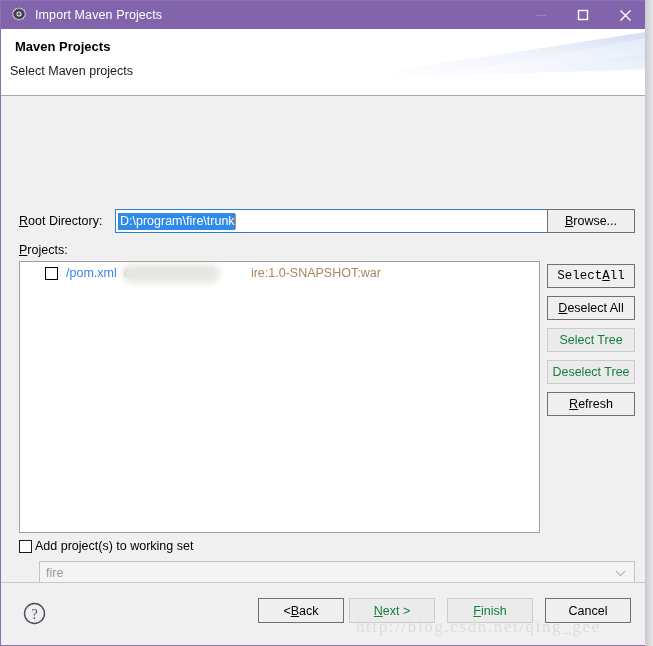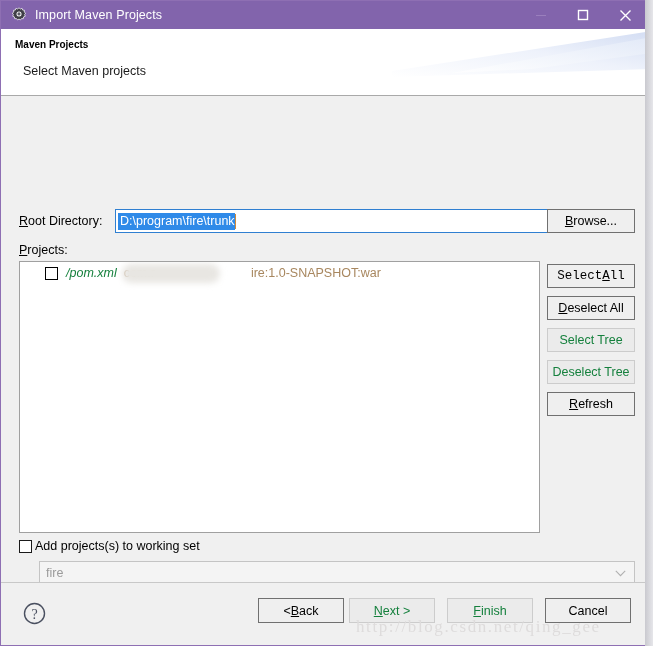--- a/index.html
+++ b/index.html
@@ -85,27 +85,27 @@
   }
   .header-banner {
     position: absolute;
     right: 0; top: 0;
     width: 260px; height: 66px;
     pointer-events: none;
   }
   .header-title {
     position: absolute;
     left: 14px; top: 10px;
-    font-size: 10px;
+    font-size: 13px;
     font-weight: bold;
     color: #000000;
   }
   .header-sub {
     position: absolute;
-    left: 22px; top: 35px;
+    left: 9px; top: 35px;
     font-size: 12.5px;
     color: #1a1a1a;
   }
 
   
   .body-area {
     position: relative;
     flex: 1 1 auto;
     background: #f0f0f0;
   }
@@ -199,21 +199,21 @@
     background: #ffffff;
     border: 1px solid #000000;
     flex: 0 0 auto;
   }
   .row-text {
     margin-left: 8px;
     font-size: 12.5px;
     white-space: nowrap;
     position: relative;
   }
-  .row-path { color: #15803d; font-style: italic; }
+  .row-path { color: #3b82f6; }
   .row-gav  { color: #a8875f; }
   .blur-blob {
     position: absolute;
     left: 56px; top: -2px;
     width: 98px; height: 19px;
     background: #e8e6e2;
     border-radius: 10px;
     filter: blur(3px);
   }
 
@@ -391,21 +391,21 @@
     <button class="btn btn-side b-deseltree disabled">
         <span>Deselect Tree</span>
       </button>
 
     <button class="btn btn-side b-refresh">
         <span class="mn">R</span>
         <span>efresh</span>
       </button>
 
     <span class="ws-check"></span>
-    <div class="lbl ws-label">Add projects(s) to working set</div>
+    <div class="lbl ws-label">Add project(s) to working set</div>
 
     <div class="combo-ws">
       <span class="combo-ws-text">fire</span>
       <svg class="combo-arrow" width="11" height="7" viewBox="0 0 11 7">
         <path d="M0.8 0.8 L5.5 5.6 L10.2 0.8" fill="none" stroke="#b0b0b0" stroke-width="1.1"></path>
       </svg>
     </div>
 
     <div class="adv-row">
       <span class="adv-tri"></span>

